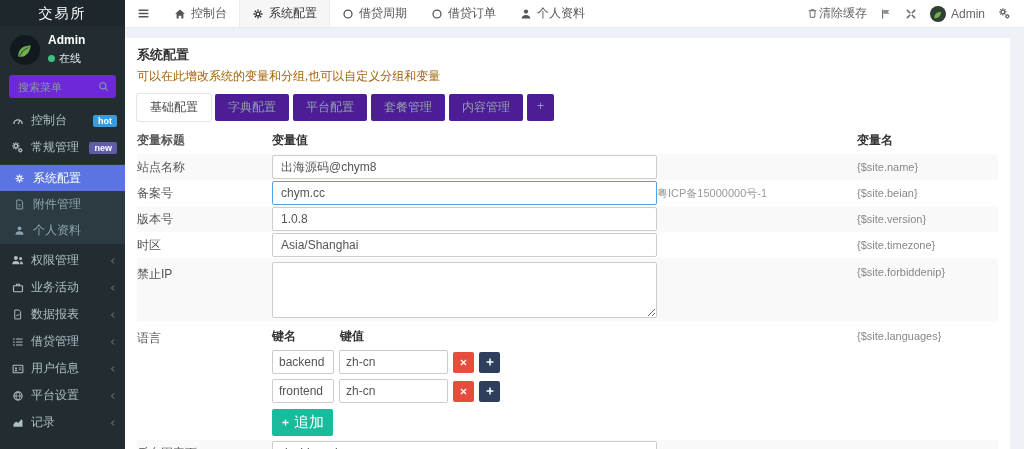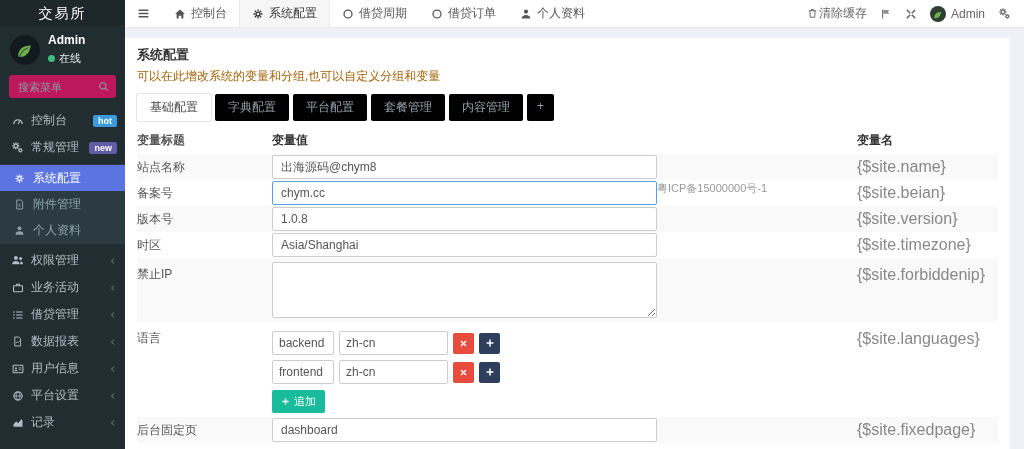--- a/index.html
+++ b/index.html
@@ -13,21 +13,21 @@
 
   
   .sidebar { position:absolute; left:0; top:0; bottom:0; width:125px; background:#222d32; color:#b0bec5; }
   .brand { height:26px; line-height:26px; text-align:center; color:#fff; font-size:14px; letter-spacing:2px; background:#1e282c; }
   .user-panel { display:flex; gap:8px; padding:8px 10px 5px; align-items:center; }
   .avatar { width:30px; height:30px; border-radius:50%; background:#121a1f; overflow:hidden; flex:none; position:relative; }
   .avatar svg { position:absolute; left:4px; top:5px; }
   .user-name { color:#fff; font-weight:bold; font-size:12px; line-height:13px; }
   .user-status { display:flex; align-items:center; gap:4px; color:#dfe7ea; font-size:11px; margin-top:4px; }
   .dot { width:7px; height:7px; border-radius:50%; background:#3fbf7f; }
-  .search { margin:4px 9px 9px; height:23px; background:#be185d; border-radius:3px; display:flex; align-items:center; padding:8px 7px; }
+  .search { margin:4px 9px 9px; height:23px; background:#6d28d9; border-radius:3px; display:flex; align-items:center; padding:8px 7px; }
   .search input { flex:1; min-width:0; background:transparent; border:none; outline:none; color:#cfd8dc; font-size:11px; }
   .search input::placeholder { color:#8a9aa3; }
   .m-item { height:27px; display:flex; align-items:center; gap:7px; padding:0 8px 0 11px; color:#b0bec5; cursor:pointer; }
   .m-item .ic, .s-item .ic { width:13px; flex:none; display:flex; justify-content:center; }
   .m-item .lbl, .s-item .lbl { flex:1; white-space:nowrap; overflow:hidden; }
   .badge { font-size:9px; color:#fff; border-radius:2px; padding:1px 5px; font-weight:bold; flex:none; }
   .badge.hot { background:var(--badge-hot,#3a9bdc); }
   .badge.new { background:var(--badge-new,#605ca8); }
   .submenu { background:#2c3b41; padding:1px 0; margin:3px 0; }
   .s-item { height:26px; display:flex; align-items:center; gap:7px; padding:0 12px 0 13px; color:#8aa4af; cursor:pointer; }
@@ -44,47 +44,47 @@
   .avatar-sm { width:16px; height:16px; border-radius:50%; background:#2f4032; overflow:hidden; position:relative; flex:none; }
   .avatar-sm svg { position:absolute; left:2px; top:3px; }
   .tn-user { display:flex; align-items:center; gap:5px; cursor:pointer; }
 
   
   .main { position:absolute; left:125px; top:28px; right:0; bottom:0; background:#eef1f5; }
   .panel { position:absolute; left:0; top:10px; right:14px; bottom:0; background:#fff; padding:8px 12px; overflow:hidden; }
   .p-title { font-size:13px; font-weight:bold; color:#333; }
   .p-sub { color:#a16207; margin-top:4px; }
   .tabs { display:flex; gap:4px; margin-top:9px; }
-  .tab { padding:5px 13px; background:#000000; color:#93a1ab; border-radius:2px; cursor:pointer; white-space:nowrap; }
+  .tab { padding:5px 13px; background:#4c1d95; color:#93a1ab; border-radius:2px; cursor:pointer; white-space:nowrap; }
   .tab.active { background:#fff; color:#444; box-shadow:0 0 0 1px #e3e6e9; }
   .tab.add { padding:5px 10px; }
 
   .tbl { margin-top:6px; }
   .row { display:grid; grid-template-columns:135px 585px 1fr; align-items:center; padding:1px 0; min-height:26px; }
   .row.head { font-weight:bold; color:#333; padding:5px 0; min-height:0; }
   .row.stripe { background:#f9f9f9; }
   .row.top { align-items:start; padding:4px 0; }
   .row.top .c1, .row.top .c3 { padding-top:4px; }
   .c1 { color:#555; }
-  .c2 { display:flex; }
+  .c2 { display:flex; align-items:center; }
   .c2.block { display:block; }
-  .c3 { color:#888; font-size:16px; }
+  .c3 { color:#888; font-size:11px; }
   .inp { width:385px; height:24px; border:1px solid #ccc; border-radius:2px; padding:0 8px; font-size:12px; color:#555; outline:none; background:#fff; font-family:inherit; }
   .inp.focused { border-color:#53a0e8; }
   textarea.inp { width:385px; height:56px; resize:vertical; padding:4px 8px; }
   .note { color:#999; font-size:11px; white-space:nowrap; }
   .kv-head { display:flex; gap:6px; font-weight:bold; color:#333; padding-top:2px; }
   .kv-head .kh1 { width:62px; }
   .kv-row { display:flex; gap:5px; margin-top:5px; align-items:center; }
   .inp.sm-key { width:62px; padding:0 6px; }
   .inp.sm-val { width:109px; padding:0 6px; }
   .sq { width:21px; height:21px; border-radius:2px; display:flex; align-items:center; justify-content:center; color:#fff; border:none; cursor:pointer; padding:0; }
   .sq.red { background:var(--danger,#e74c3c); }
   .sq.navy { background:var(--navy,#2f3e5d); }
-  .btn-append { margin-top:6px; display:inline-flex; align-items:center; gap:4px; background:var(--success,#18bc9c); color:#fff; border:none; border-radius:2px; padding:4px 9px; font-size:11px; cursor:pointer; }
+  .btn-append { margin-top:6px; display:inline-flex; align-items:center; gap:4px; background:var(--success,#18bc9c); color:#fff; border:none; border-radius:2px; padding:4px 9px; font-size:15px; cursor:pointer; }
   .watermark { position:absolute; left:345px; top:173px; font-size:24px; font-weight:bold; color:var(--watermark,#2424cc); letter-spacing:2px; pointer-events:none; font-family:"Liberation Sans","DejaVu Sans",sans-serif; }
 </style>
 </head>
 <body>
 
 <div class="sidebar">
   <div class="brand">交易所</div>
 
   <div class="user-panel">
     <div class="avatar">
@@ -196,43 +196,43 @@
       <span class="lbl">业务活动</span>
       <span class="chev">
           <svg width="8" height="8" viewBox="0 0 16 16">
             <path d="M10 3L5 8l5 5" fill="none" stroke="currentColor" stroke-width="2"></path>
           </svg>
         </span>
     </div>
 
     <div class="m-item">
       <span class="ic">
+          <svg width="11" height="11" viewBox="0 0 16 16">
+            <path d="M4 1.5h6l2.5 2.5v10.5H4z" fill="none" stroke="currentColor" stroke-width="1.4"></path>
+            <path d="M6 10.5l1.5-2 1.5 1 2-2.5" fill="none" stroke="currentColor" stroke-width="1.2"></path>
+          </svg>
+        </span>
+      <span class="lbl">数据报表</span>
+      <span class="chev">
+          <svg width="8" height="8" viewBox="0 0 16 16">
+            <path d="M10 3L5 8l5 5" fill="none" stroke="currentColor" stroke-width="2"></path>
+          </svg>
+        </span>
+    </div>
+
+    <div class="m-item">
+      <span class="ic">
           <svg width="12" height="12" viewBox="0 0 16 16">
             <path d="M5.5 4h8.5M5.5 8h8.5M5.5 12h8.5" stroke="currentColor" stroke-width="1.6"></path>
             <circle cx="2.6" cy="4" r="1.1" fill="currentColor"></circle>
             <circle cx="2.6" cy="8" r="1.1" fill="currentColor"></circle>
             <circle cx="2.6" cy="12" r="1.1" fill="currentColor"></circle>
           </svg>
         </span>
       <span class="lbl">借贷管理</span>
-      <span class="chev">
-          <svg width="8" height="8" viewBox="0 0 16 16">
-            <path d="M10 3L5 8l5 5" fill="none" stroke="currentColor" stroke-width="2"></path>
-          </svg>
-        </span>
-    </div>
-
-    <div class="m-item">
-      <span class="ic">
-          <svg width="11" height="11" viewBox="0 0 16 16">
-            <path d="M4 1.5h6l2.5 2.5v10.5H4z" fill="none" stroke="currentColor" stroke-width="1.4"></path>
-            <path d="M6 10.5l1.5-2 1.5 1 2-2.5" fill="none" stroke="currentColor" stroke-width="1.2"></path>
-          </svg>
-        </span>
-      <span class="lbl">数据报表</span>
       <span class="chev">
           <svg width="8" height="8" viewBox="0 0 16 16">
             <path d="M10 3L5 8l5 5" fill="none" stroke="currentColor" stroke-width="2"></path>
           </svg>
         </span>
     </div>
 
     <div class="m-item">
       <span class="ic">
           <svg width="12" height="12" viewBox="0 0 16 16">
@@ -421,20 +421,24 @@
         <div class="c1">禁止IP</div>
         <div class="c2">
             <textarea class="inp" style=""></textarea>
           </div>
         <div class="c3">{$site.forbiddenip}</div>
       </div>
 
       <div class="row top">
         <div class="c1">语言</div>
         <div class="c2 block">
+          <div class="kv-head">
+            <div class="kh1">键名</div>
+            <div>键值</div>
+          </div>
           <div class="kv-row">
             <input class="inp sm-key" value="backend" style="">
             <input class="inp sm-val" value="zh-cn" style="">
             <button class="sq red">
                 <svg width="9" height="9" viewBox="0 0 16 16">
                   <path d="M3.5 3.5l9 9M12.5 3.5l-9 9" stroke="#fff" stroke-width="2.4"></path>
                 </svg>
               </button>
             <button class="sq navy">
                 <svg width="10" height="10" viewBox="0 0 16 16">

